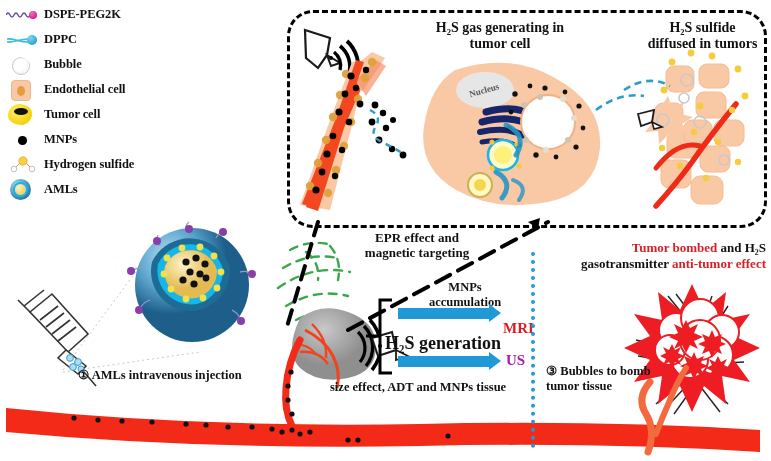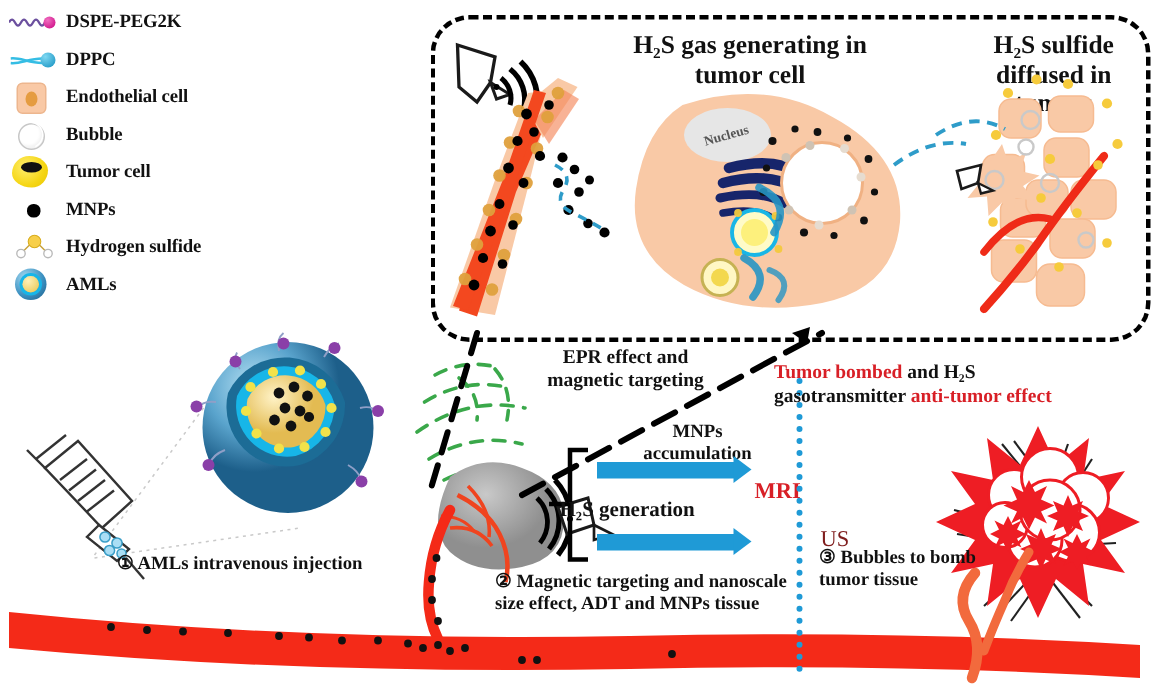--- a/index.html
+++ b/index.html
@@ -50,39 +50,39 @@
   
   .aml-ico{position:absolute;left:6px;top:2px;width:21px;height:21px;border-radius:50%;
      background:radial-gradient(circle at 32% 28%,#9fd6ef,#3a8fc0 58%,#1b5b86);}
   .aml-ico::after{content:"";position:absolute;left:5px;top:5px;width:11px;height:11px;border-radius:50%;
      background:radial-gradient(circle at 35% 30%,#fff0b8,#e8c44a);box-shadow:0 0 0 2px #17b6e8;}
 
   
   .toppanel{position:absolute;left:287px;top:10px;width:474px;height:212px;
       border:3.5px dashed #000;border-radius:26px;
       border-style:dashed;}
-  .tp-title{position:absolute;font-weight:bold;font-size:17px;color:#111;text-align:center;
+  .tp-title{position:absolute;font-weight:bold;font-size:14px;color:#111;text-align:center;
       line-height:1.15;}
   .tp-t1{left:400px;top:20px;width:200px;}
   .tp-t2{left:640px;top:20px;width:125px;}
 
   
   .lbl{position:absolute;font-weight:bold;color:#111;line-height:1.18;}
   .epr{left:322px;top:230px;width:190px;font-size:13px;text-align:center;}
   .mnpsacc{left:400px;top:280px;width:130px;font-size:12.5px;text-align:center;}
-  .h2sgen{left:373px;top:333px;width:140px;font-size:14px;text-align:left;}
+  .h2sgen{left:385px;top:333px;width:140px;font-size:18px;text-align:left;}
   .cap1{left:78px;top:368px;font-size:12.5px;white-space:nowrap;}
   .cap2{left:330px;top:380px;width:215px;font-size:12.5px;}
   .cap3{left:546px;top:364px;width:140px;font-size:12.5px;}
   .redlbl{color:#d81f26;}
   .blacklbl{color:#111;}
-  .tumorbomb{left:516px;top:240px;width:250px;font-size:13px;text-align:left;line-height:1.2;}
+  .tumorbomb{left:516px;top:240px;width:250px;font-size:13px;text-align:right;line-height:1.2;}
 
   .mri{position:absolute;left:503px;top:304px;font-size:15px;font-weight:bold;color:#d81f26;margin-top:16px;}
-  .us{position:absolute;left:506px;top:352px;font-size:15px;font-weight:normal;color:#7f1d1d;margin-left:41px;}
+  .us{position:absolute;left:506px;top:352px;font-size:15px;font-weight:bold;color:#a21caf;}
 
   
   .barrow{position:absolute;height:11px;background:#1f9ad6;}
   .barrow::after{content:"";position:absolute;right:-11px;top:-4px;width:0;height:0;
      border-top:9.5px solid transparent;border-bottom:9.5px solid transparent;border-left:12px solid #1f9ad6;}
 
   
   .vdot{position:absolute;left:531px;top:252px;width:0;height:196px;
      border-left:4px dotted #1f9ad6;}
 
@@ -112,30 +112,30 @@
           <path d="M0 5 C6 6 12 2 21 2" fill="none" stroke="#35bde4" stroke-width="1.6"></path>
           <path d="M0 2 C6 1 12 5 21 5" fill="none" stroke="#35bde4" stroke-width="1.6"></path>
         </svg>
         <div class="dppc-head"></div>
       </div>
       <div class="leg-txt">DPPC</div>
     </div>
 
     <div class="leg-row">
       <div class="leg-ico">
+          <div class="bub"></div>
+        </div>
+      <div class="leg-txt">Bubble</div>
+    </div>
+
+    <div class="leg-row">
+      <div class="leg-ico">
           <div class="endo"></div>
         </div>
       <div class="leg-txt">Endothelial cell</div>
-    </div>
-
-    <div class="leg-row">
-      <div class="leg-ico">
-          <div class="bub"></div>
-        </div>
-      <div class="leg-txt">Bubble</div>
     </div>
 
     <div class="leg-row">
       <div class="leg-ico">
           <div class="tum"></div>
         </div>
       <div class="leg-txt">Tumor cell</div>
     </div>
 
     <div class="leg-row">
@@ -585,21 +585,20 @@
     </div>
     <div>
       <span class="blacklbl">gasotransmitter</span>
       <span class="redlbl">anti-tumor effect</span>
     </div>
   </div>
 
   <div class="lbl cap1">① AMLs intravenous injection</div>
 
   <div class="lbl cap2">
-    <div>② Magnetic targeting and nanoscale</div>
     <div>size effect, ADT and MNPs tissue</div>
   </div>
 
   <div class="lbl cap3">
     <div>③  Bubbles to bomb</div>
     <div>tumor tissue</div>
   </div>
 
 </div>
 

